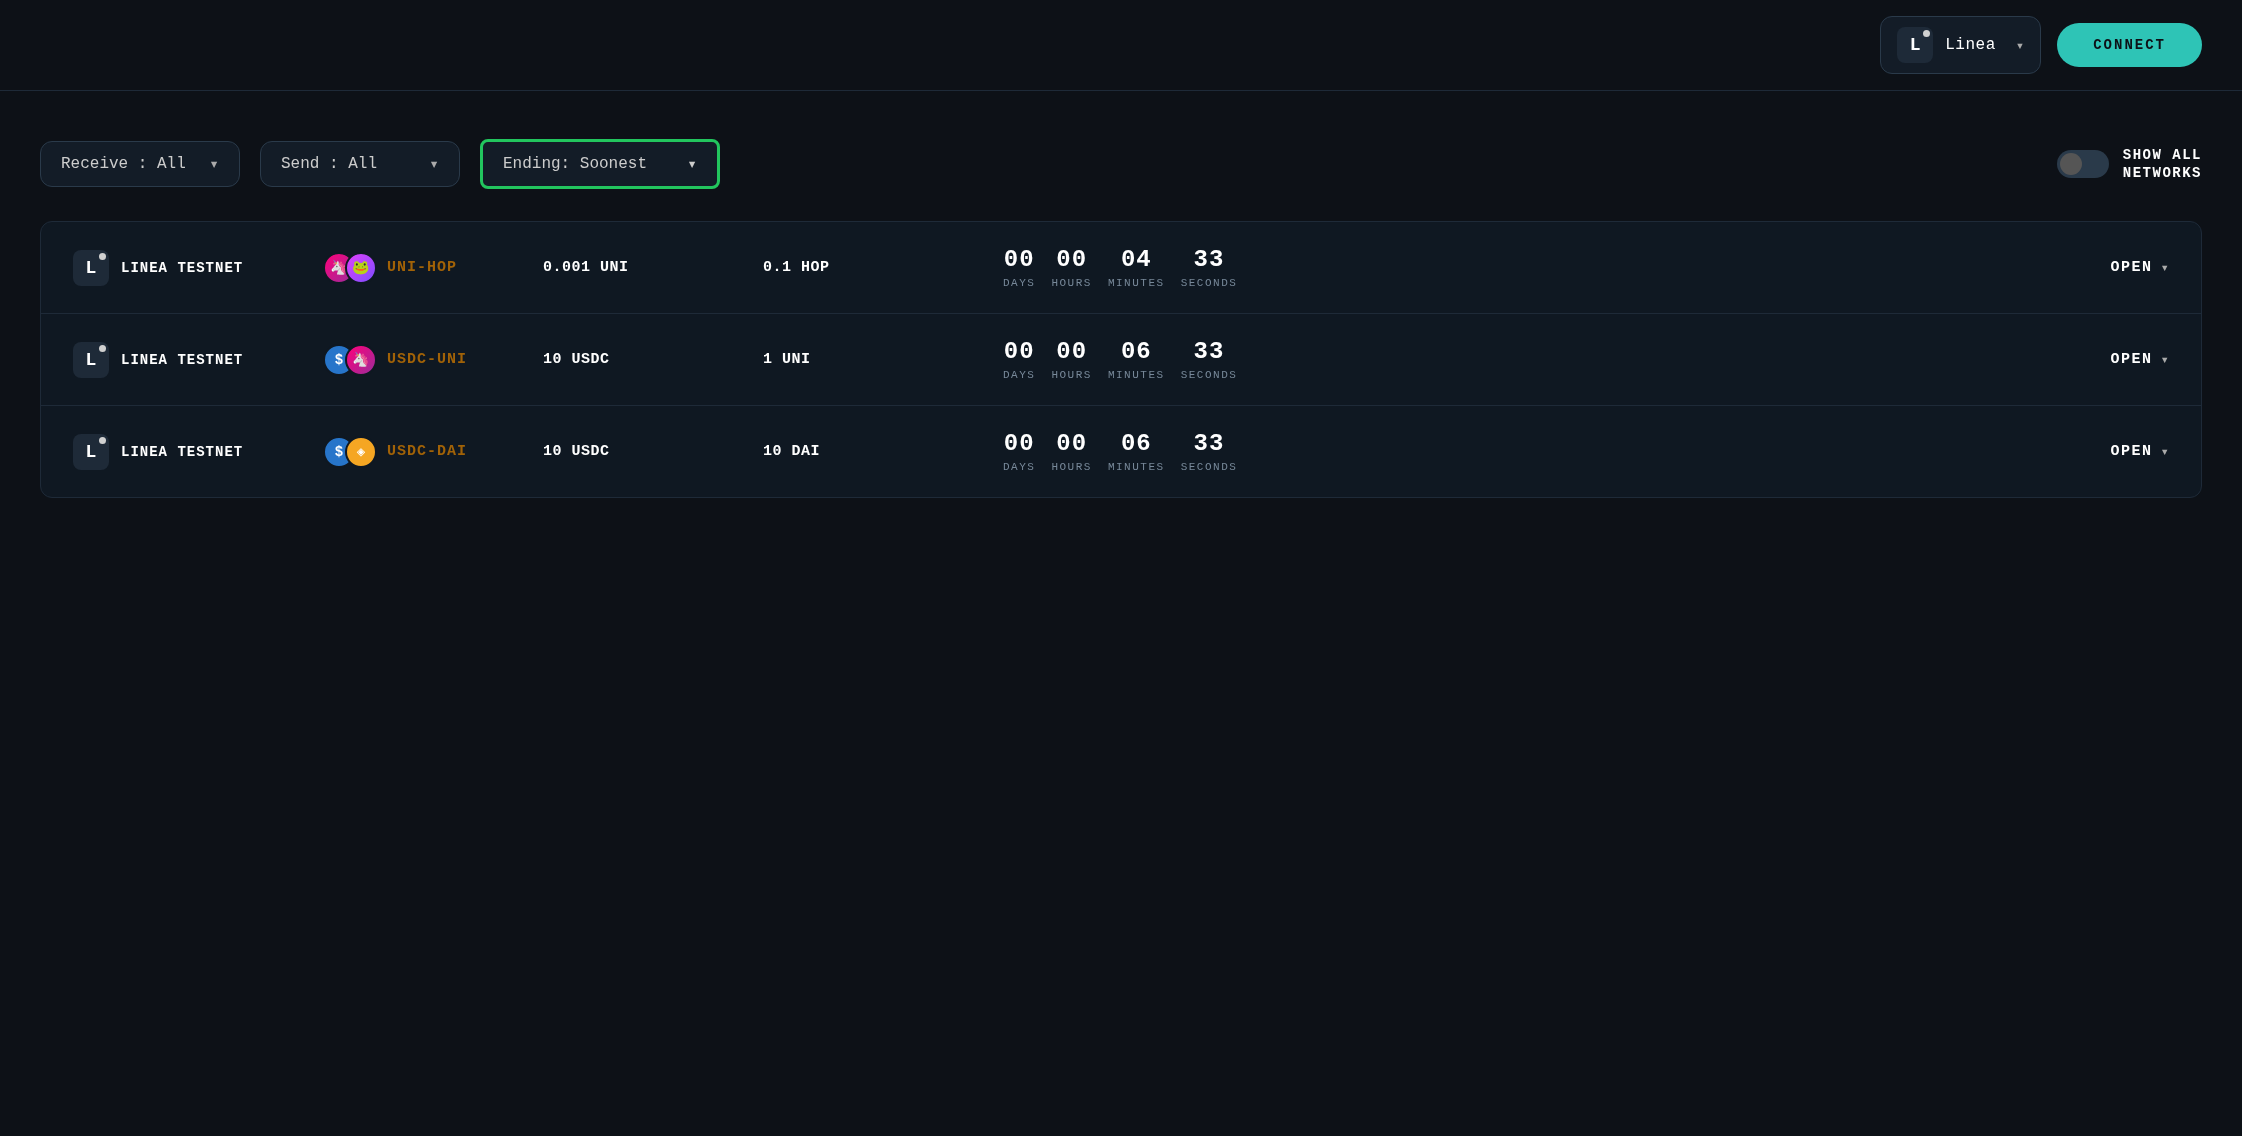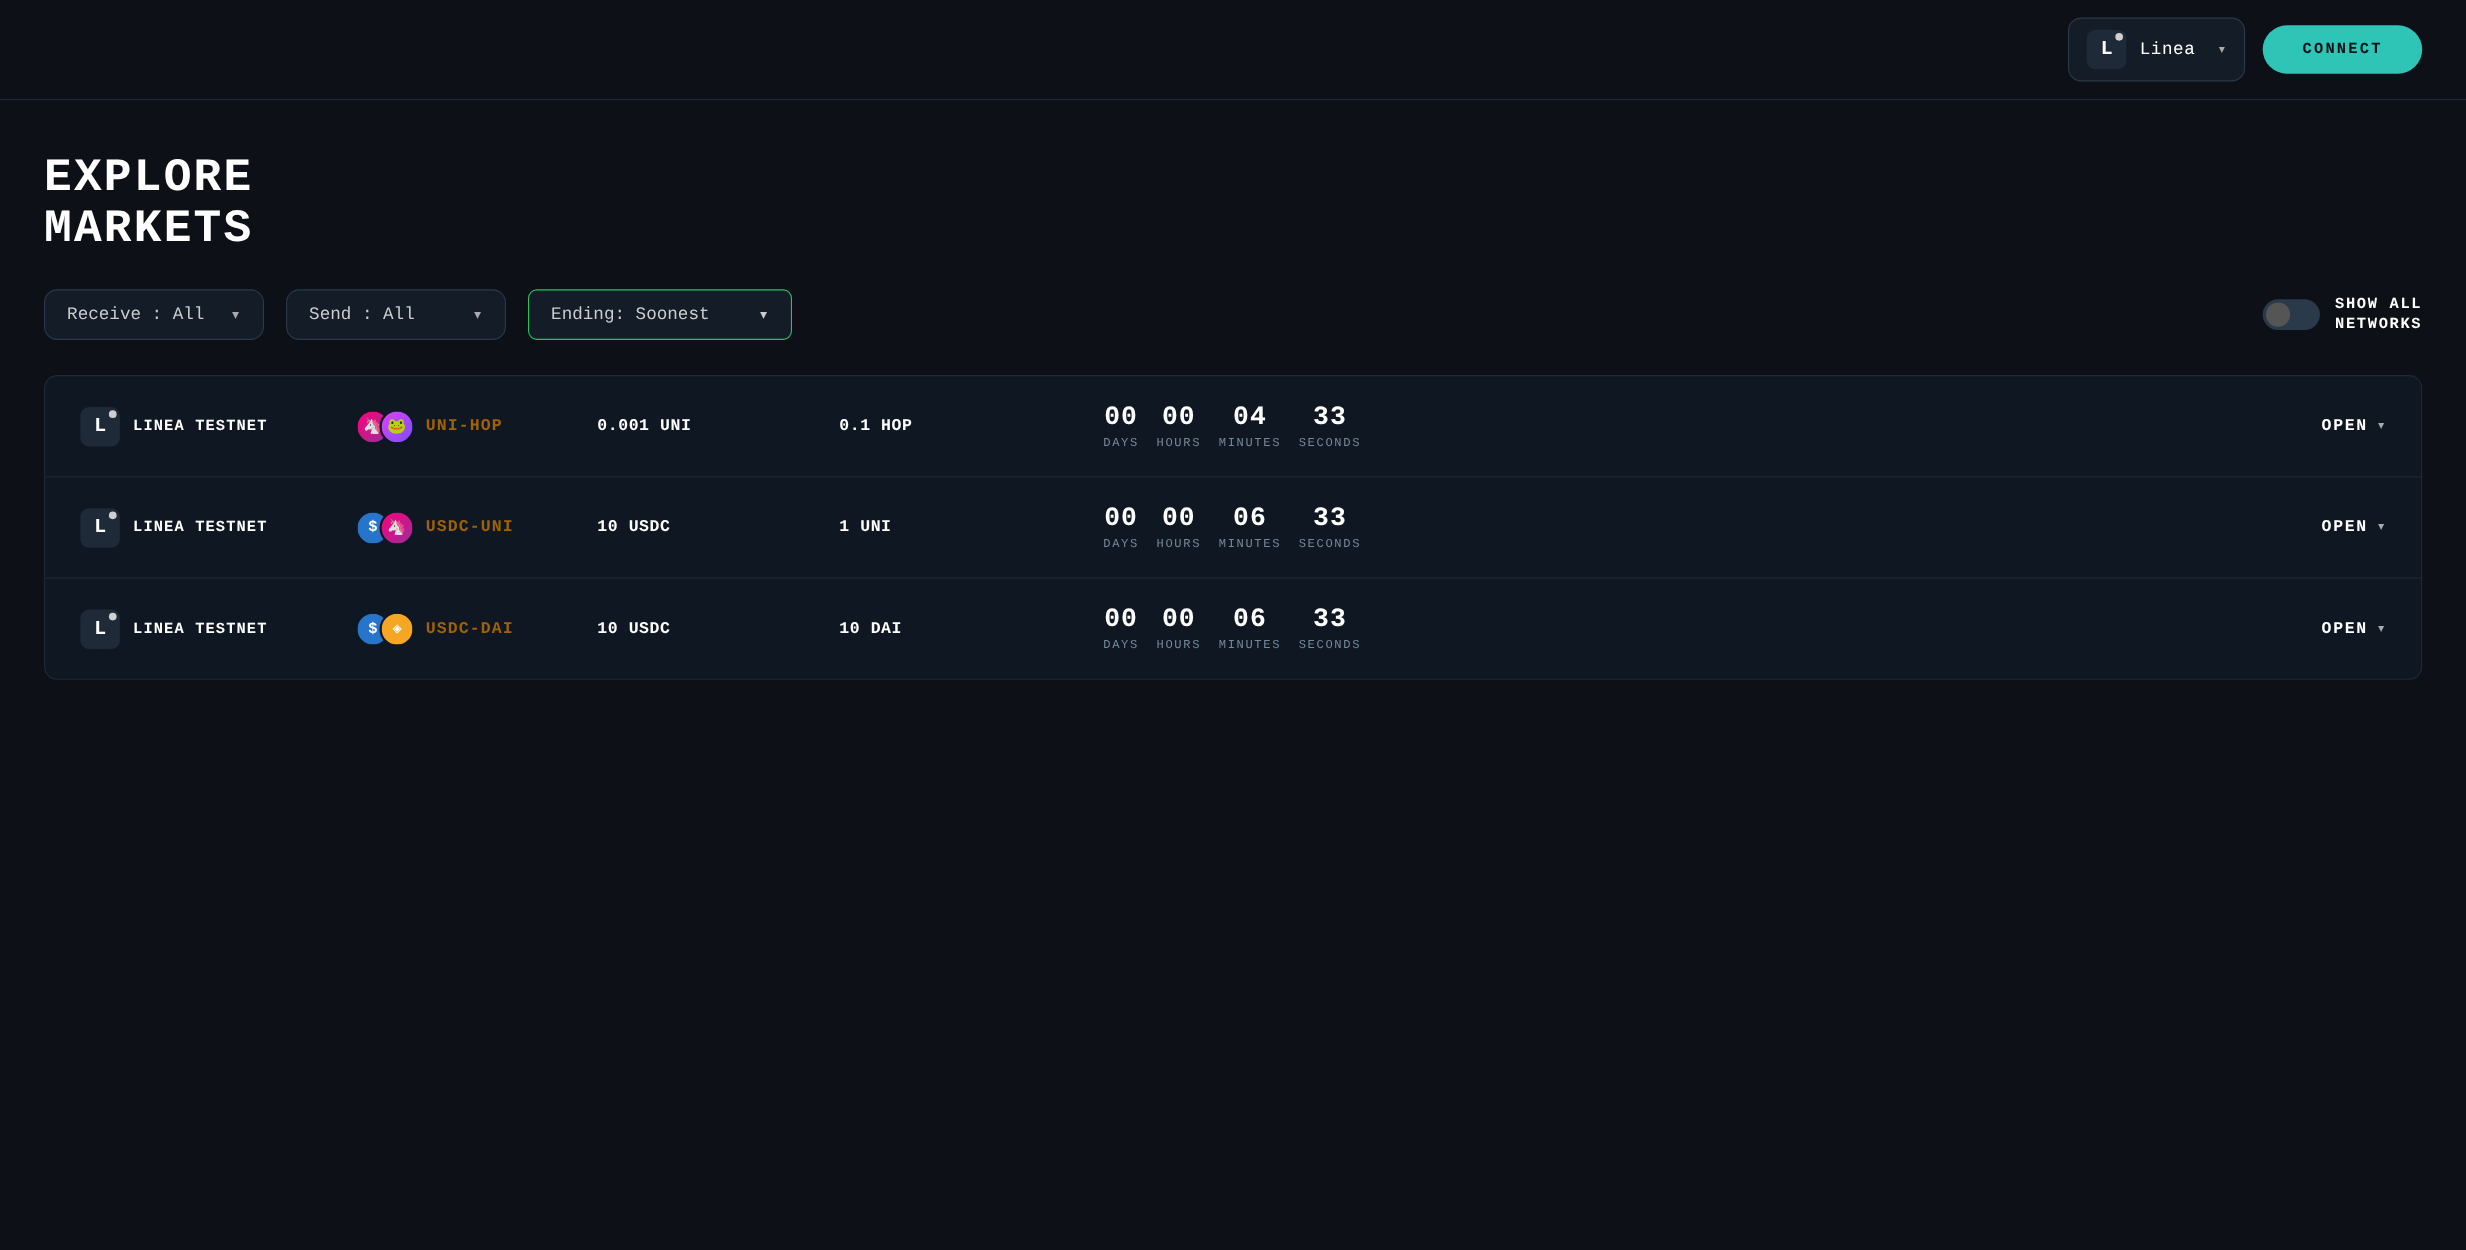--- a/index.html
+++ b/index.html
@@ -100,21 +100,21 @@
     .filter-select .chevron {
       color: #aaa;
       margin-left: 12px;
     }
 
     .sort-select {
       display: flex;
       align-items: center;
       justify-content: space-between;
       background-color: #131c27;
-      border: 1px solid #22c55e;
+      border: 3px solid #22c55e;
       border-radius: 8px;
       padding: 12px 20px;
       min-width: 240px;
       cursor: pointer;
       font-size: 16px;
       color: #cccccc;
       font-family: 'Courier New', Courier, monospace;
     }
 
     .toggle-container {
@@ -333,24 +333,20 @@
       <span class="network-icon-dot"></span>
     </div>
     <span class="network-name">Linea</span>
     <span class="chevron-down">▾</span>
   </div>
   <button class="connect-button">CONNECT</button>
 </div>
 
 <div class="main">
 
-  <div class="explore-title">
-    <span>EXPLORE</span><br>
-    <span>MARKETS</span>
-  </div>
 
   <div class="filters-row">
     <div class="filter-select">
       <span>Receive : All</span>
       <span class="chevron">▾</span>
     </div>
     <div class="filter-select">
       <span>Send : All</span>
       <span class="chevron">▾</span>
     </div>

